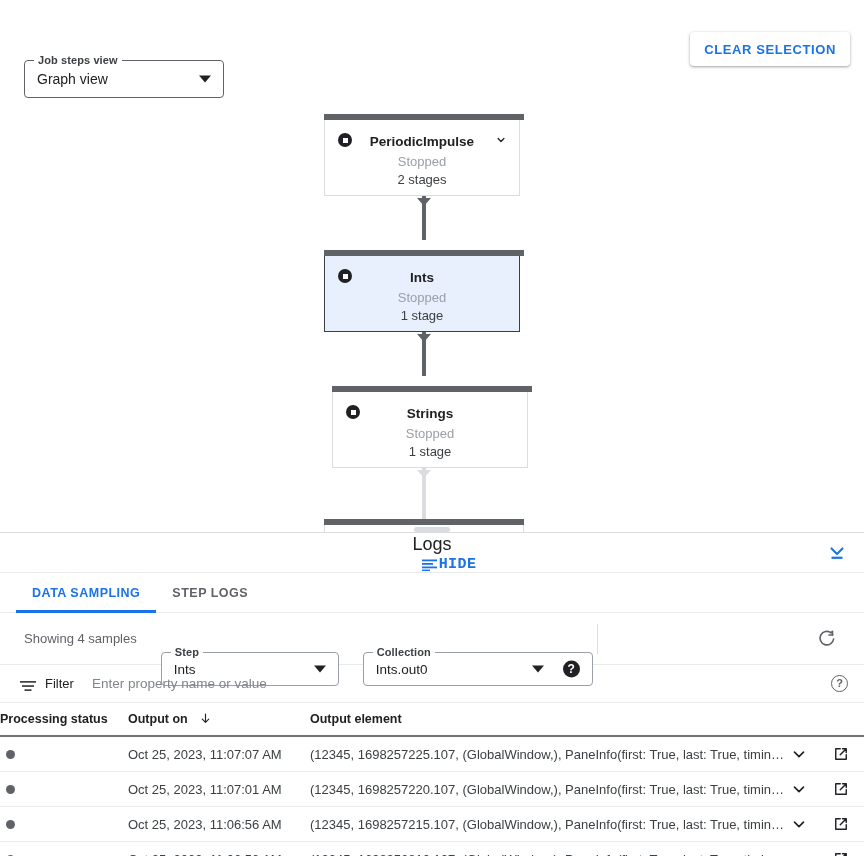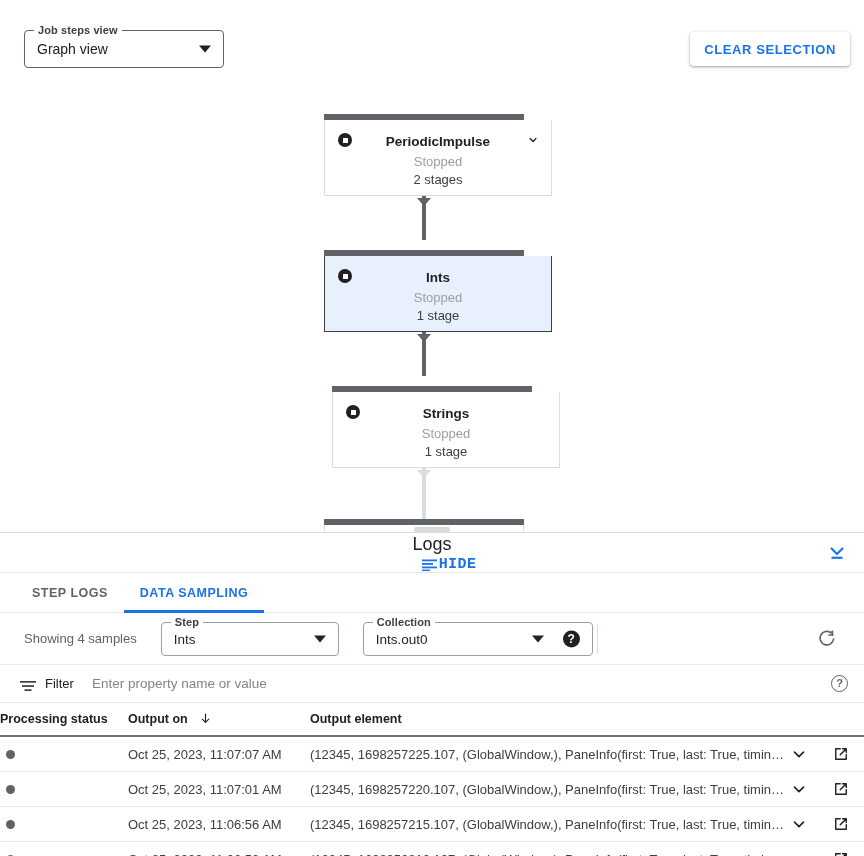--- a/index.html
+++ b/index.html
@@ -17,21 +17,21 @@
   .graph-area {
     position: absolute; left: 0; top: 0; width: 864px; height: 532px;
     background: #ffffff; overflow: hidden;
   }
 
   .view-select-wrap {
     position: absolute; left: 24px; top: 30px; width: 200px; height: 38px;
   }
   .outlined-field {
     position: relative; width: 100%; height: 100%;
-    border: 1px solid #9aa0a6; border-radius: 4px; background: #fff;
+    border: 1px solid #9aa0a6; border-radius: 4px; background: #fff; margin-top: 30px;
   }
   .outlined-field.thick { border-color: #5f6368; }
   .field-legend {
     position: absolute; top: -8px; left: 9px; padding: 0 4px;
     background: #fff; font-size: 11px; color: #3c4043; font-weight: bold;
     letter-spacing: .1px; line-height: 14px;
   }
   .field-value {
     position: absolute; left: 12px; top: 50%; transform: translateY(-50%);
     font-size: 14px; color: #202124; white-space: nowrap;
@@ -46,21 +46,21 @@
     position: absolute; right: 14px; top: 32px; height: 34px;
     padding: 0 14px; display: flex; align-items: center;
     background: #fff; border: none; border-radius: 4px;
     box-shadow: 0 1px 2px rgba(60,64,67,.30), 0 1px 3px 1px rgba(60,64,67,.15);
     color: #1a73e8; font-size: 13px; font-weight: bold; letter-spacing: .6px;
     font-family: "Liberation Sans", sans-serif; cursor: pointer;
   }
 
   
   .node {
-    position: absolute; width: 228px; background: #fff;
+    position: absolute; width: 196px; background: #fff;
     border: 1px solid #dadce0; border-top: none;
     text-align: center;
   }
   .node .topbar {
     position: absolute; left: -1px; top: -6px; width: 200px; height: 6px;
     background: #5f6368;
   }
   .node.selected {
     background: #e8f0fe; border: 1px solid #3c4043; border-top: none;
   }
@@ -272,22 +272,22 @@
       </button>
       <span class="collapse-btn">
         <svg width="22" height="22" viewBox="0 0 24 24">
           <path d="M6 7l6 6 6-6" fill="none" stroke="#1a73e8" stroke-width="2.3" stroke-linecap="round" stroke-linejoin="round"></path>
           <rect x="6" y="16" width="12" height="2.4" fill="#1a73e8"></rect>
         </svg>
       </span>
     </div>
 
     <div class="tabs">
+      <button class="tab active">DATA SAMPLING</button>
       <button class="tab">STEP LOGS</button>
-      <button class="tab active">DATA SAMPLING</button>
     </div>
 
     <div class="controls">
       <span class="showing-text">Showing 4 samples</span>
 
       <div class="ctl-field">
         <div class="outlined-field">
           <span class="field-legend">Step</span>
           <span class="field-value">Ints</span>
           <span class="field-caret"></span>

